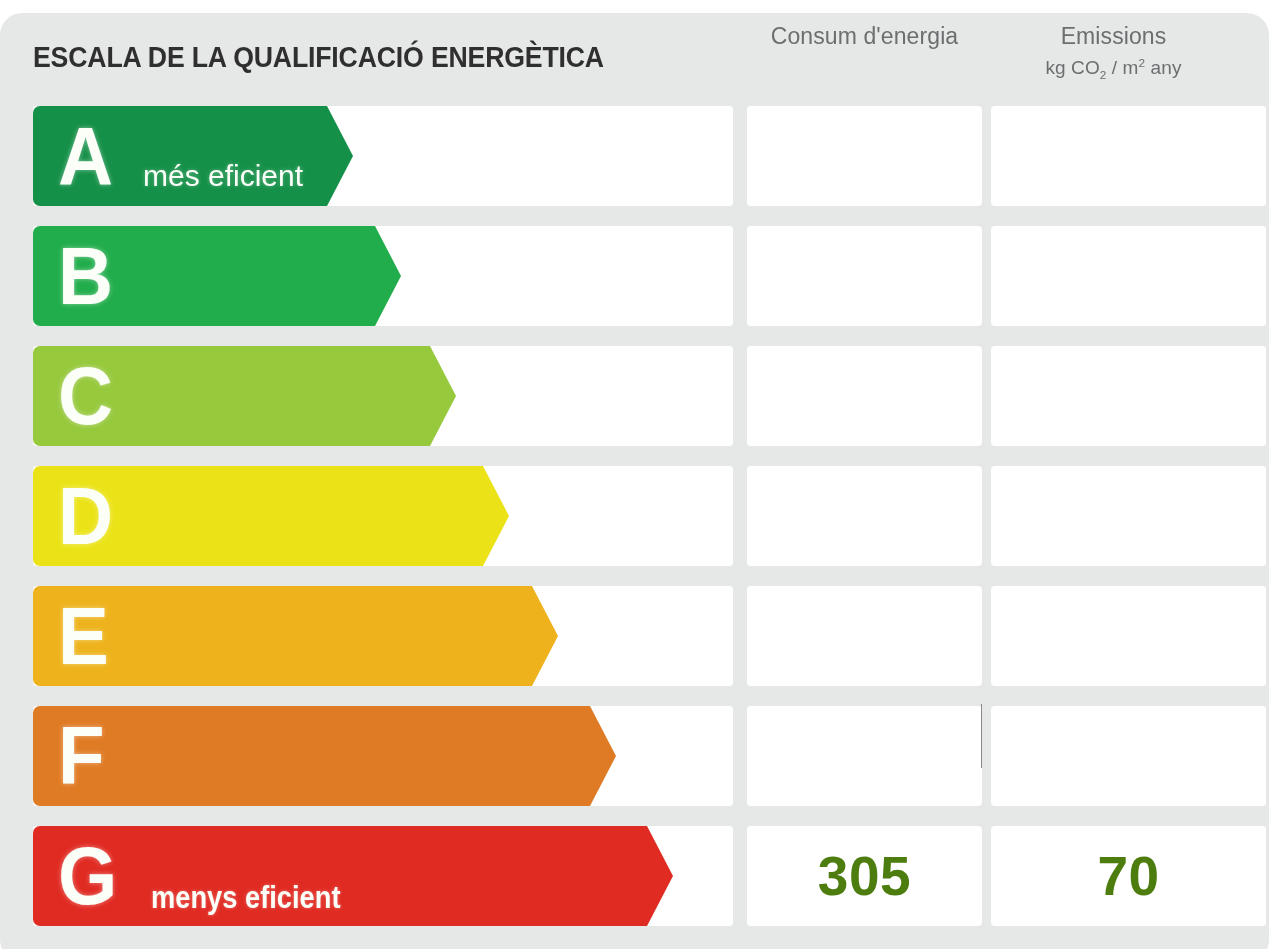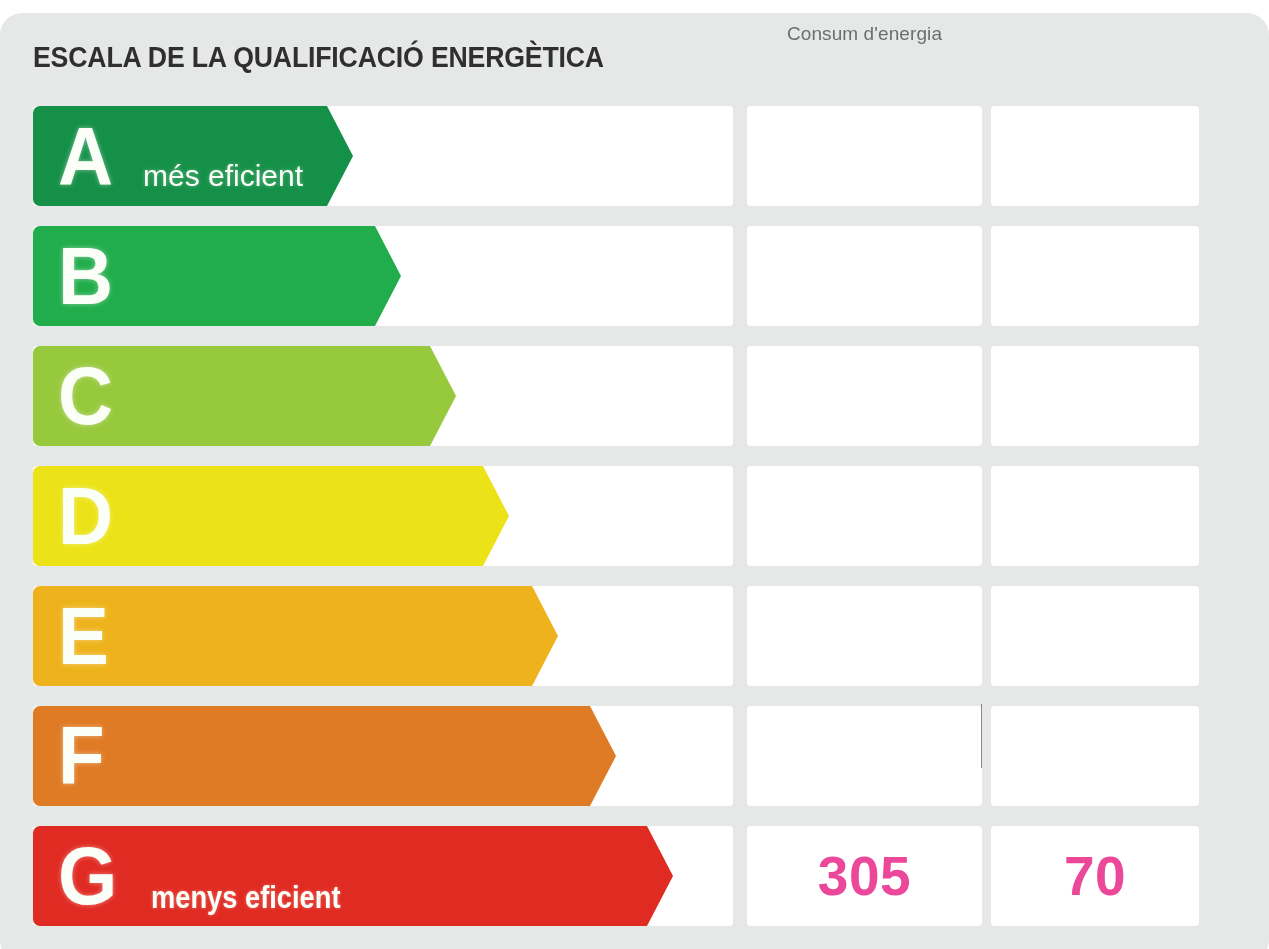--- a/index.html
+++ b/index.html
@@ -46,21 +46,21 @@
   }
   .col-head {
     position: absolute;
     text-align: center;
     color: #6d6e70;
     font-weight: normal;
     line-height: 1.15;
   }
   .col-head .ch-title {
     display: block;
-    font-size: 19px;
+    font-size: 23px;
     letter-spacing: 0.1px;
   }
   .col-head .ch-unit {
     display: block;
     font-size: 19px;
     margin-top: 7px;
     letter-spacing: 0.1px;
   }
   #head-consum { left: 747px; top: 10px; width: 235px; }
   #head-emiss  { left: 991px; top: 10px; width: 245px; }
@@ -125,25 +125,25 @@
     position: absolute;
     top: 0;
     height: 100px;
     background: #ffffff;
     border-radius: 4px;
     display: flex;
     align-items: center;
     justify-content: center;
   }
   .box-consum { left: 747px; width: 235px; }
-  .box-emiss  { left: 991px; width: 208px; }
+  .box-emiss  { left: 991px; width: 275px; }
   .value-text {
     font-size: 55px;
     font-weight: bold;
-    color: #ec4899;
+    color: #4d7c0f;
     letter-spacing: 0.5px;
     line-height: 1;
   }
 
   
   #f-cell-artifact {
     position: absolute;
     left: 981px;
     top: 691px;
     width: 1px;
@@ -156,20 +156,24 @@
 
 <div id="label-root">
 
   <div id="header">
     <div id="scale-title">ESCALA DE LA QUALIFICACIÓ ENERGÈTICA</div>
 
     <div id="head-consum" class="col-head">
       <span class="ch-title">Consum d'energia</span>
     </div>
 
+    <div id="head-emiss" class="col-head">
+      <span class="ch-title">Emissions</span>
+      <span class="ch-unit"><span>kg CO</span><sub>2</sub><span> / m</span><sup>2</sup><span> any</span></span>
+    </div>
   </div>
 
   <div id="rows-host">
       <div class="rating-row" style="top: 93px;">
         <div class="bar-track"></div>
         <div class="bar-arrow" style="width: 320px; background: rgb(21, 144, 72); clip-path: polygon(0px 0px, 294px 0px, 320px 50px, 294px 100px, 0px 100px);">
           <span class="bar-letter">A</span>
           <span class="bar-note" style="left: 110px; top: 70%;">més eficient</span>
         </div>
         <div class="value-box box-consum">

